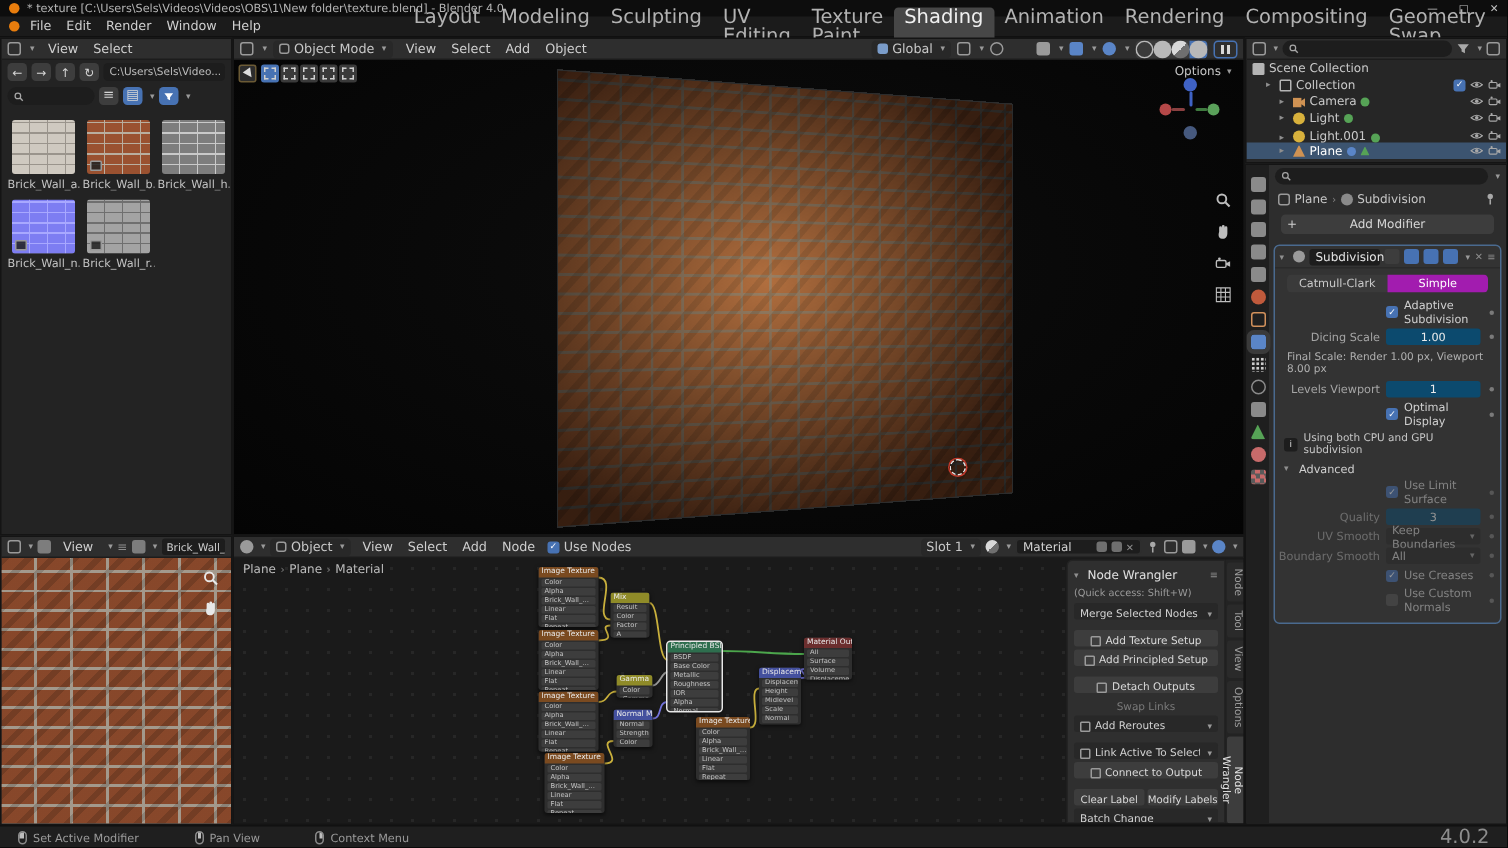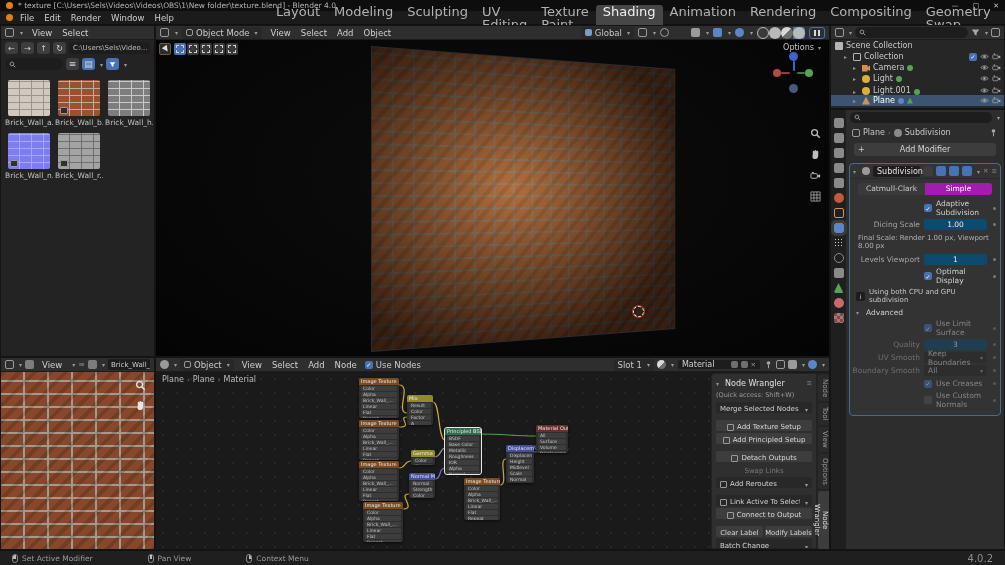--- a/index.html
+++ b/index.html
@@ -199,21 +199,21 @@
   .usenodes{display:flex;align-items:center;gap:3px}
 
   
   .statusbar{position:absolute;left:0;top:550px;width:1005px;height:15px;background:#1f1f1f;display:flex;align-items:center;gap:55px;padding:0 12px;border-top:1px solid #111}
   .sb-item{display:flex;align-items:center;gap:4px;font-size:7.5px;color:#9a9a9a}
   .mouse{width:6px;height:9px;border:1px solid #8a8a8a;border-radius:3px;position:relative;flex:none}
   .mouse::before{content:"";position:absolute;top:0;width:2.5px;height:4px;background:#bdbdbd}
   .m-left::before{left:0;border-radius:2px 0 0 0}
   .m-middle::before{left:1.5px;width:2px}
   .m-right::before{right:0;border-radius:0 2px 0 0}
-  .sb-version{margin-left:auto;font-size:10px;color:#8d8d8d}
+  .sb-version{margin-left:auto;font-size:13px;color:#8d8d8d}
 </style>
 </head>
 <body>
 
 <div class="stage">
 
   <svg class="hiddefs" aria-hidden="true">
     <defs>
       <symbol id="i-eye" viewBox="0 0 12 12">
           <path d="M1 6 Q6 1.5 11 6 Q6 10.5 1 6Z" fill="none" stroke="currentColor"></path>
@@ -915,21 +915,21 @@
     <div id="se-tabs" class="se-tabs">
         <span class="side-tab">Node</span>
         <span class="side-tab">Tool</span>
         <span class="side-tab">View</span>
         <span class="side-tab">Options</span>
         <span class="side-tab active">Node Wrangler</span>
       </div>
   </div>
 
   <div class="statusbar">
-    <span id="sb-left" style="display:flex;gap:55px">
+    <span id="sb-left" style="display:flex;gap:37px">
         <div class="sb-item">
           <span class="mouse m-left"></span>
           <span>Set Active Modifier</span>
         </div>
         <div class="sb-item">
           <span class="mouse m-middle"></span>
           <span>Pan View</span>
         </div>
         <div class="sb-item">
           <span class="mouse m-right"></span>

